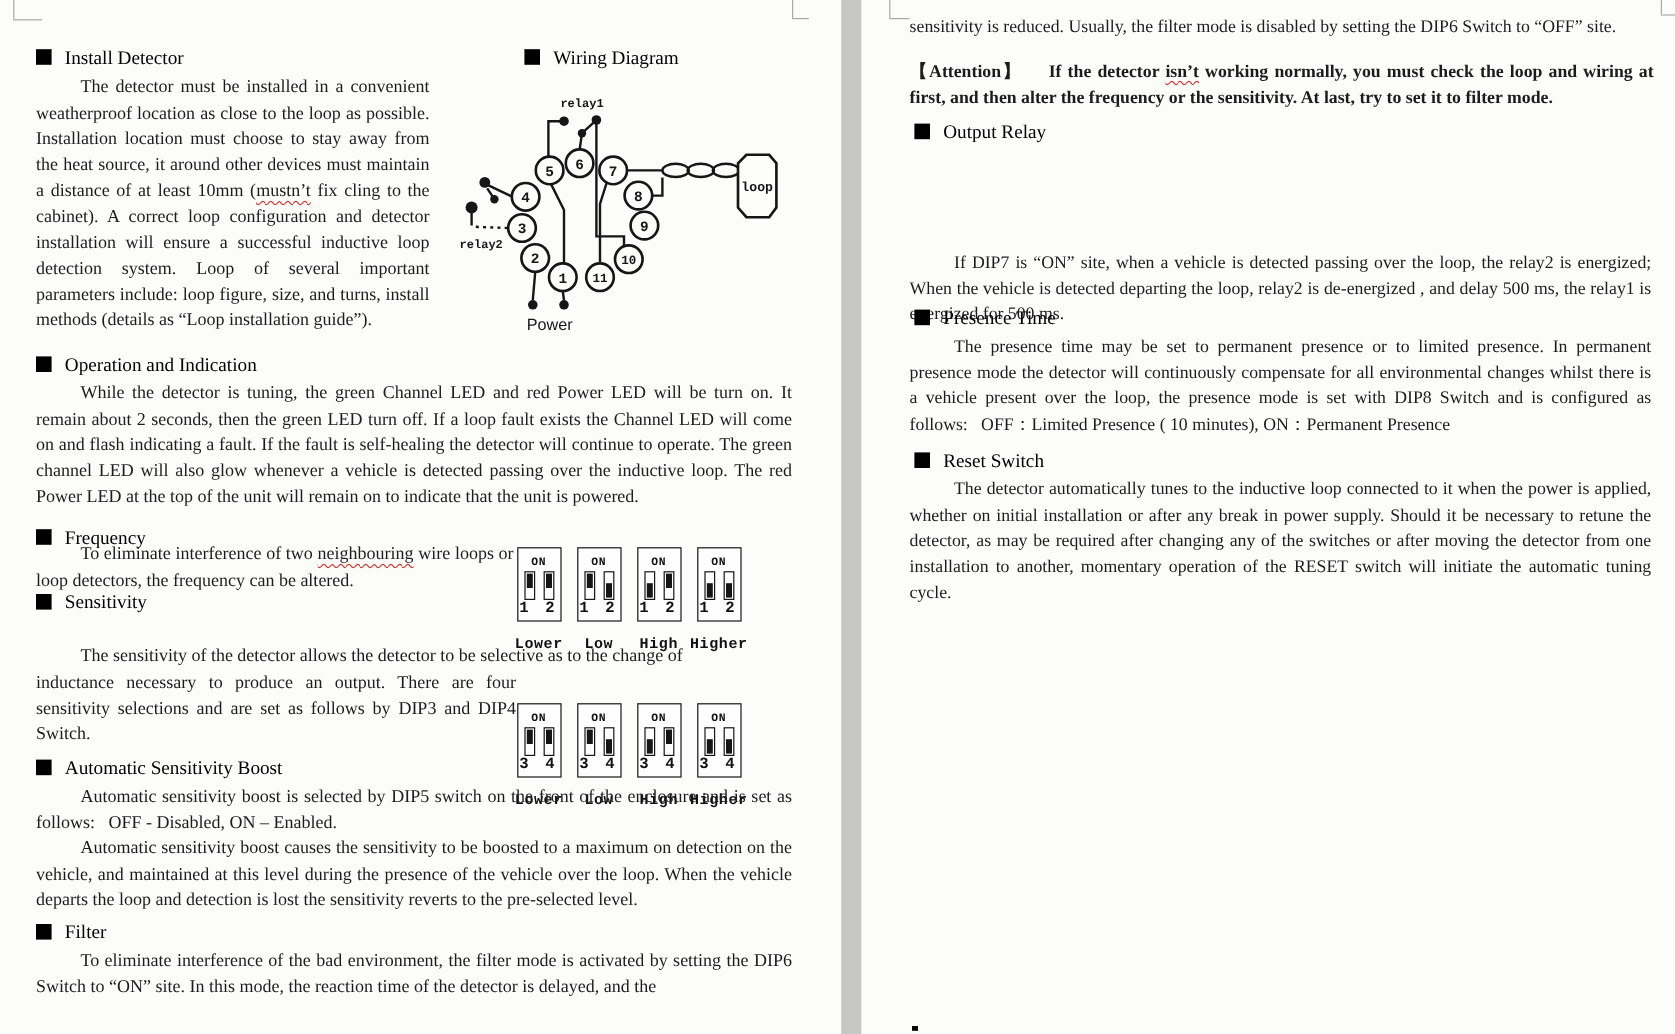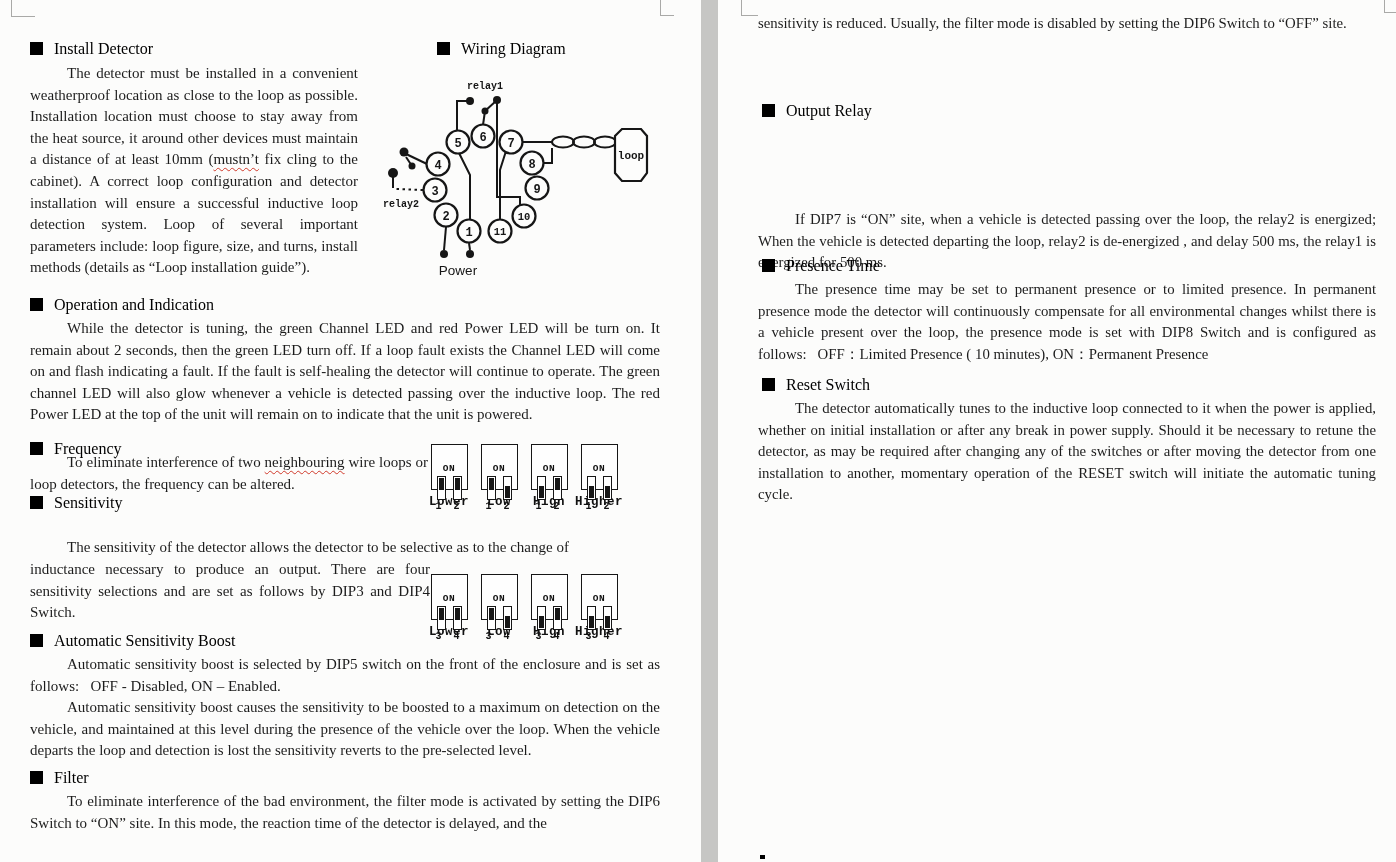--- a/index.html
+++ b/index.html
@@ -17,28 +17,28 @@
   .heading .sq{display:inline-block;width:13px;height:13px;background:#000;margin-right:11px;transform:translateY(1px);}
   .para{position:absolute;font-size:15px;line-height:21.6px;text-align:justify;}
   .rp .para{font-size:14.8px;line-height:21.5px;}
   .ind{text-indent:37px;}
   .bold{font-weight:bold;}
   .squig{text-decoration:underline wavy #d03a2b 1px;text-underline-offset:3px;}
   .nowrapline{white-space:nowrap;}
   
   .dip-group{position:absolute;display:flex;}
   .dip{width:50px;text-align:center;font-family:"Liberation Mono",monospace;font-weight:bold;color:#111;}
-  .dip-box{width:37px;height:46px;border:1.7px solid #161616;margin:0 auto;background:#fefefe;box-sizing:border-box;padding-top:19px;}
+  .dip-box{width:37px;height:62px;border:1.7px solid #161616;margin:12px auto;background:#fefefe;box-sizing:border-box;padding-top:7px;}
   .dip-on{font-size:9.5px;line-height:10px;letter-spacing:0.5px;}
   .sw-row{display:flex;justify-content:center;gap:7px;margin-top:2px;height:24px;}
   .sw{width:9px;height:24px;border:1.4px solid #161616;position:relative;background:#fff;box-sizing:border-box;}
   .sw::after{content:"";position:absolute;left:1px;right:1px;height:12px;background:#161616;}
   .sw.up::after{top:1px;}
   .sw.down::after{bottom:1px;}
-  .dip-nums{font-size:10px;line-height:10px;margin-top:2px;letter-spacing:3px;}
+  .dip-nums{font-size:13px;line-height:10px;margin-top:2px;letter-spacing:3px;}
   .dip-label{font-size:12.5px;margin-top:5px;letter-spacing:0.5px;}
   
   .wiring-svg{position:absolute;left:360px;top:78px;}
   .wiring-svg text{font-family:"Liberation Mono",monospace;font-weight:bold;fill:#161616;}
   .dot-bottom{position:absolute;left:760px;top:855px;width:5px;height:4px;background:#000;}
 </style>
 </head>
 <body>
 
 <div class="page" id="page-left">
@@ -246,20 +246,21 @@
   <div class="para ind" style="left:30px;top:791px;width:630px;">To eliminate interference of the bad environment, the filter mode is activated by setting the DIP6 Switch to “ON” site. In this mode, the reaction time of the detector is delayed, and the</div>
 
 </div>
 
 <div class="page-gap"></div>
 
 <div class="page rp" id="page-right">
 
   <div class="para" style="left:40px;top:13px;width:620px;">sensitivity is reduced. Usually, the filter mode is disabled by setting the DIP6 Switch to “OFF” site.</div>
 
+  <div class="para bold" style="left:40px;top:50px;width:620px;"><span>【Attention】</span><span style="display:inline-block;width:22px;"></span><span>If the detector </span><span class="squig">isn’t</span><span> working normally, you must check the loop and wiring at first, and then alter the frequency or the sensitivity. At last, try to set it to filter mode.</span></div>
 
   <div class="heading" style="left:44px;top:102px;">
     <span class="sq"></span><span>Output Relay</span>
   </div>
   <div class="para ind" style="left:40px;top:189px;width:618px;margin-top:20px;">If DIP7 is “ON” site, when a vehicle is detected passing over the loop, the relay2 is energized; When the vehicle is detected departing the loop, relay2 is de-energized , and delay 500 ms, the relay1 is energized for 500 ms.</div>
 
   <div class="heading" style="left:44px;top:257px;">
     <span class="sq"></span><span>Presence Time</span>
   </div>
   <div class="para ind" style="left:40px;top:279px;width:618px;">The presence time may be set to permanent presence or to limited presence. In permanent presence mode the detector will continuously compensate for all environmental changes whilst there is a vehicle present over the loop, the presence mode is set with DIP8 Switch and is configured as follows:&nbsp;&nbsp; OFF：Limited Presence ( 10 minutes), ON：Permanent Presence</div>

